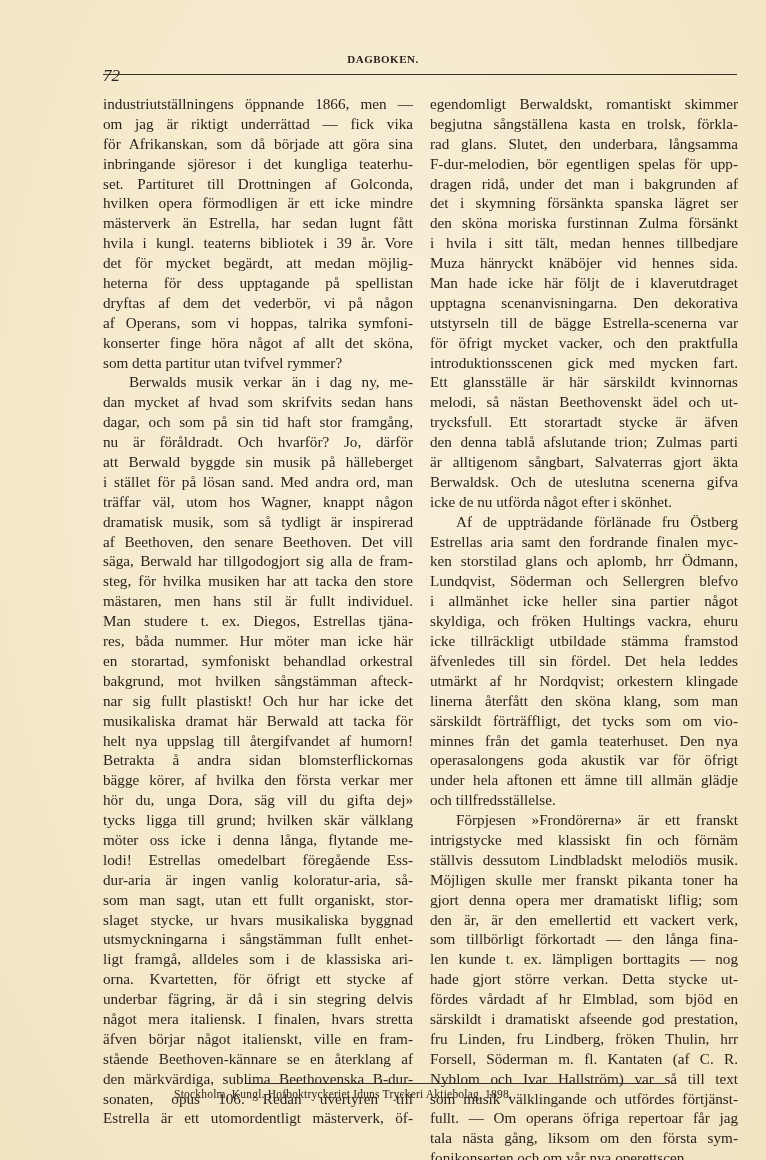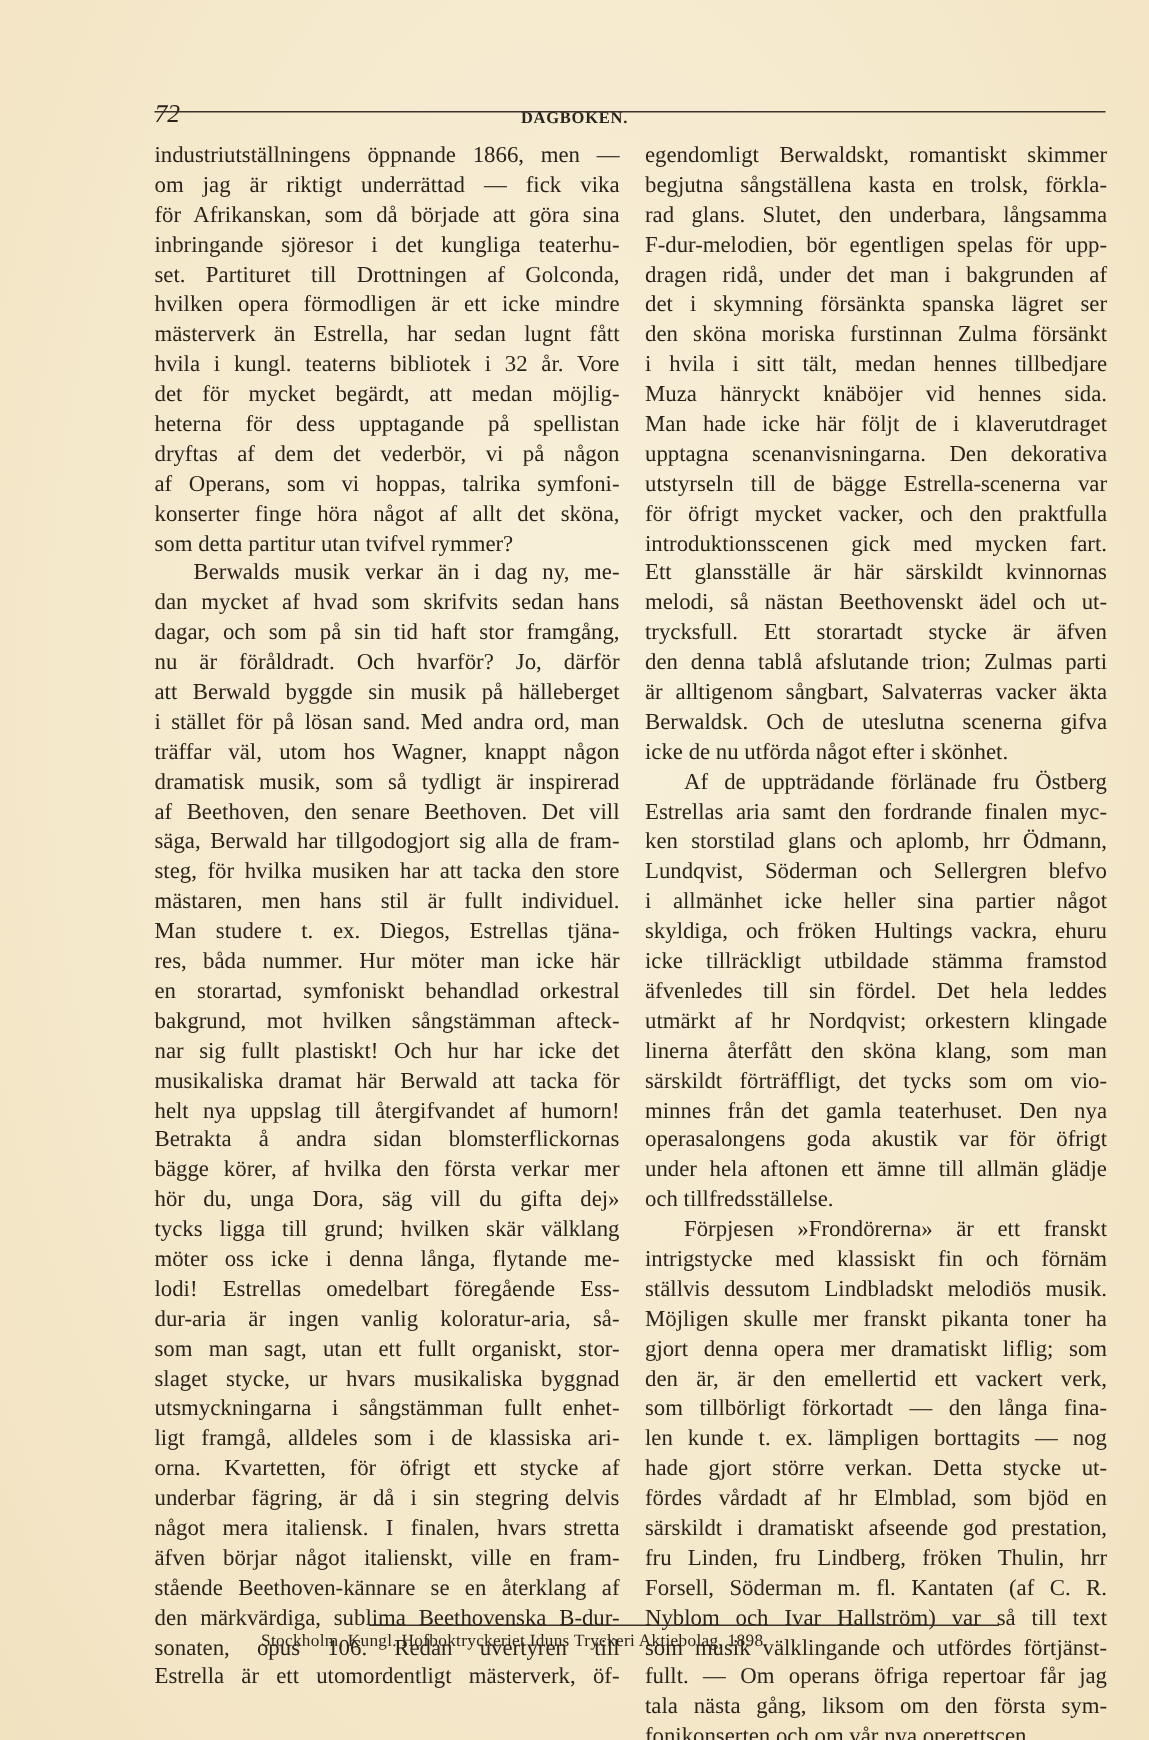--- a/index.html
+++ b/index.html
@@ -10,21 +10,21 @@
     font-family: "DejaVu Serif", "Liberation Serif", serif;
     color: #2a241c;
     position: relative;
   }
   .page-number {
     position: absolute; left: 103px; top: 50px;
     font-size: 17px; font-family: "Liberation Serif", serif; font-style: italic; margin-top: 16px;
   }
   .running-head {
     position: absolute; left: 0; width: 766px; top: 53px; text-align: center;
-    font-size: 11px; letter-spacing: 0.5px; font-family: "Liberation Serif", serif; font-weight: bold; margin-top: 20px;
+    font-size: 11px; letter-spacing: 0.5px; font-family: "Liberation Serif", serif; font-weight: bold;
   }
   .head-rule {
     position: absolute; left: 103px; width: 634px; top: 74px; height: 0;
     border-top: 1.5px solid #3a322a;
   }
   .column {
     position: absolute; top: 94px;
     font-family: "Liberation Serif", serif;
     font-size: 15.2px; line-height: 19.9px;
   }
@@ -54,21 +54,21 @@
   <div class="head-rule"></div>
 
   <div class="column col-left">
     <span class="line">industriutställningens öppnande 1866, men —</span>
     <span class="line">om jag är riktigt underrättad — fick vika</span>
     <span class="line">för Afrikanskan, som då började att göra sina</span>
     <span class="line">inbringande sjöresor i det kungliga teaterhu-</span>
     <span class="line">set. Partituret till Drottningen af Golconda,</span>
     <span class="line">hvilken opera förmodligen är ett icke mindre</span>
     <span class="line">mästerverk än Estrella, har sedan lugnt fått</span>
-    <span class="line">hvila i kungl. teaterns bibliotek i 32 år. Vore</span>
+    <span class="line">hvila i kungl. teaterns bibliotek i 39 år. Vore</span>
     <span class="line">det för mycket begärdt, att medan möjlig-</span>
     <span class="line">heterna för dess upptagande på spellistan</span>
     <span class="line">dryftas af dem det vederbör, vi på någon</span>
     <span class="line">af Operans, som vi hoppas, talrika symfoni-</span>
     <span class="line">konserter finge höra något af allt det sköna,</span>
     <span class="line last">som detta partitur utan tvifvel rymmer?</span>
     <span class="line indent">Berwalds musik verkar än i dag ny, me-</span>
     <span class="line">dan mycket af hvad som skrifvits sedan hans</span>
     <span class="line">dagar, och som på sin tid haft stor framgång,</span>
     <span class="line">nu är föråldradt. Och hvarför? Jo, därför</span>
@@ -121,21 +121,21 @@
     <span class="line">Muza hänryckt knäböjer vid hennes sida.</span>
     <span class="line">Man hade icke här följt de i klaverutdraget</span>
     <span class="line">upptagna scenanvisningarna. Den dekorativa</span>
     <span class="line">utstyrseln till de bägge Estrella-scenerna var</span>
     <span class="line">för öfrigt mycket vacker, och den praktfulla</span>
     <span class="line">introduktionsscenen gick med mycken fart.</span>
     <span class="line">Ett glansställe är här särskildt kvinnornas</span>
     <span class="line">melodi, så nästan Beethovenskt ädel och ut-</span>
     <span class="line">trycksfull. Ett storartadt stycke är äfven</span>
     <span class="line">den denna tablå afslutande trion; Zulmas parti</span>
-    <span class="line">är alltigenom sångbart, Salvaterras vacker äkta</span>
+    <span class="line">är alltigenom sångbart, Salvaterras gjort äkta</span>
     <span class="line">Berwaldsk. Och de uteslutna scenerna gifva</span>
     <span class="line last">icke de nu utförda något efter i skönhet.</span>
     <span class="line indent">Af de uppträdande förlänade fru Östberg</span>
     <span class="line">Estrellas aria samt den fordrande finalen myc-</span>
     <span class="line">ken storstilad glans och aplomb, hrr Ödmann,</span>
     <span class="line">Lundqvist, Söderman och Sellergren blefvo</span>
     <span class="line">i allmänhet icke heller sina partier något</span>
     <span class="line">skyldiga, och fröken Hultings vackra, ehuru</span>
     <span class="line">icke tillräckligt utbildade stämma framstod</span>
     <span class="line">äfvenledes till sin fördel. Det hela leddes</span>

